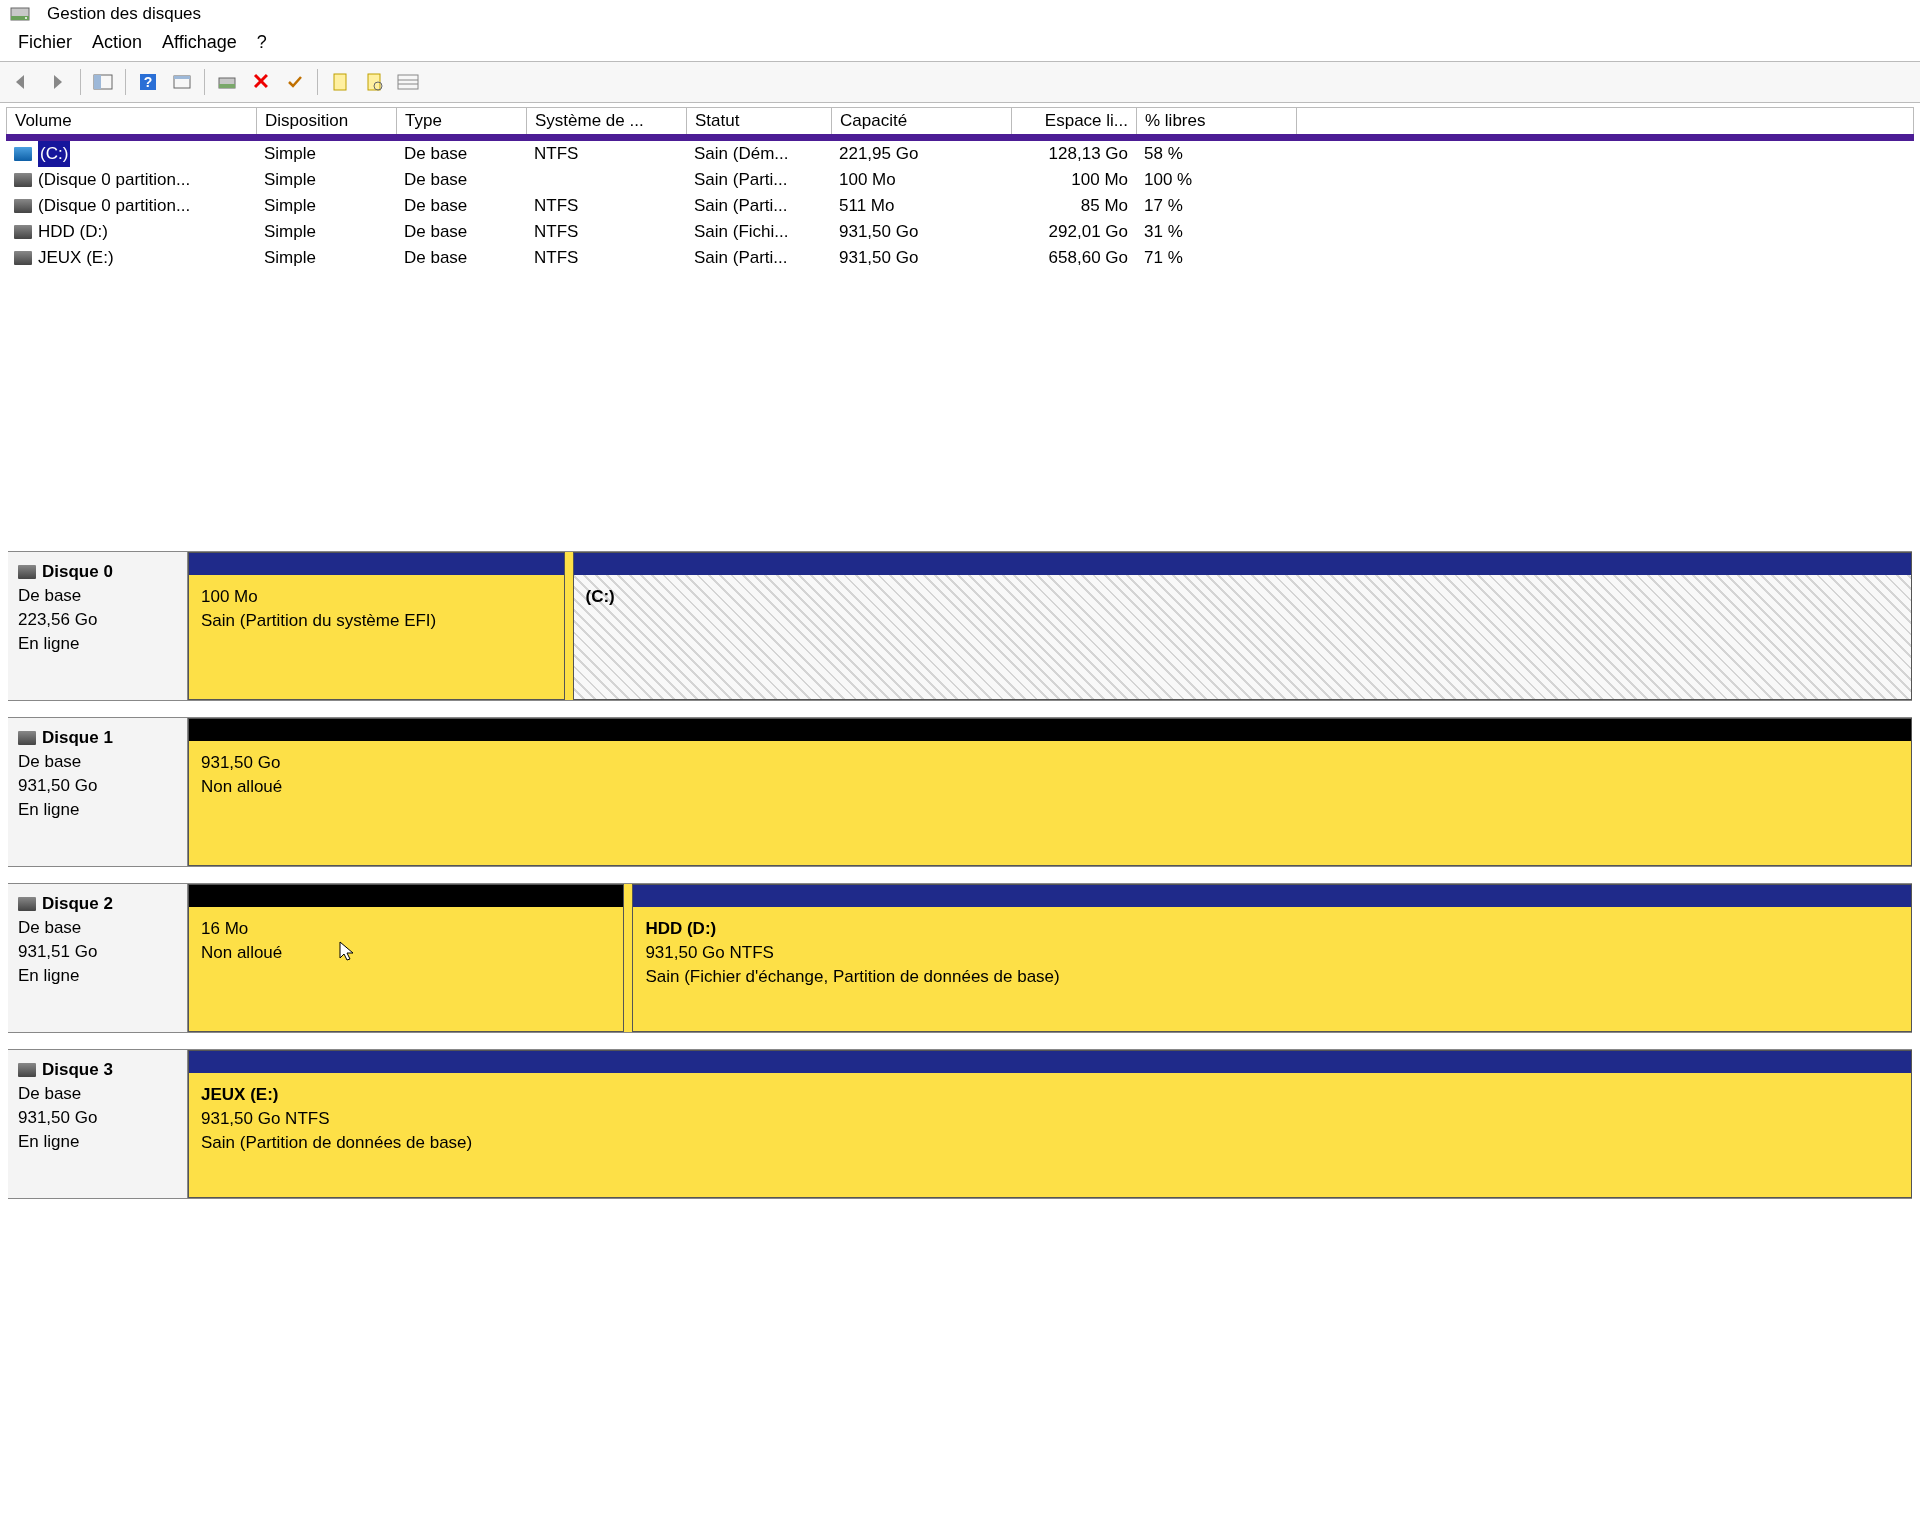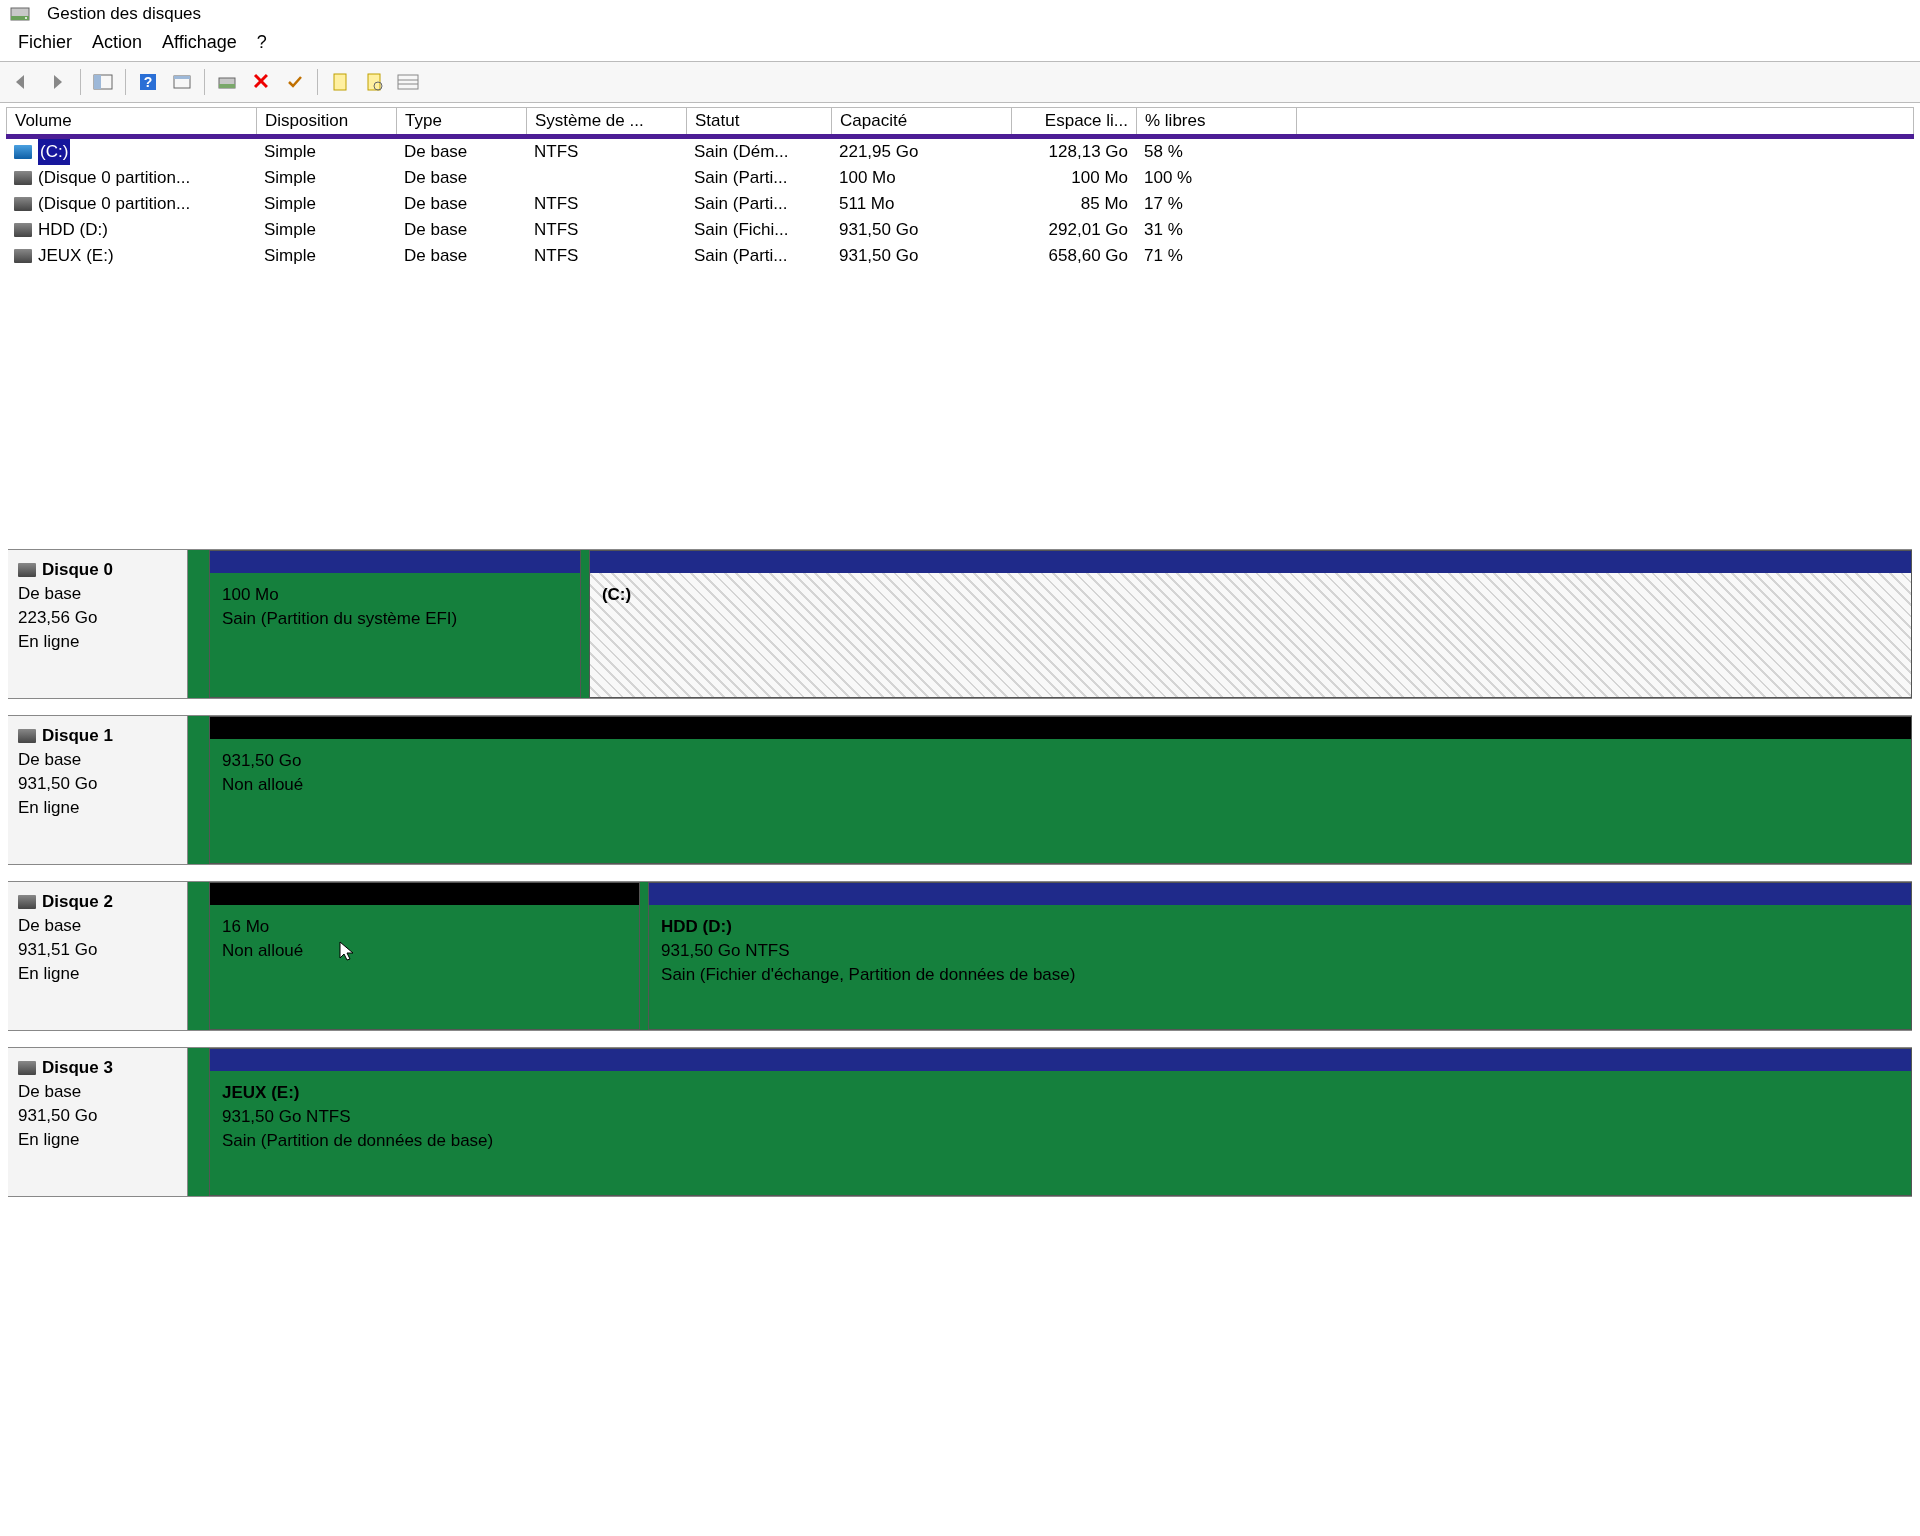--- a/index.html
+++ b/index.html
@@ -15,21 +15,21 @@
   .menubar span { cursor: default; }
 
   
   .toolbar { border-top: 1px solid #bbb; border-bottom: 1px solid #bbb; background: #f7f7f7; display: flex; align-items: center; gap: 6px; padding: 4px 10px; height: 42px; }
   .toolbar .btn { width: 28px; height: 28px; display: flex; align-items: center; justify-content: center; font-size: 18px; color: #444; }
   .toolbar .sep { width: 1px; height: 26px; background: #bbb; margin: 0 2px; }
   .toolbar .btn.red { color: #e00; font-weight: bold; font-size: 22px; }
   .toolbar .btn.check { color: #c06000; }
 
   
-  .vol-header { display: flex; border-bottom: 5px solid #4c1d95; margin: 4px 6px 0 6px; background: #fff; }
+  .vol-header { display: flex; border-bottom: 7px solid #4c1d95; margin: 4px 6px 0 6px; background: #fff; }
   .vol-header .col { border: 1px solid #bbb; border-bottom: none; border-right: none; padding: 3px 8px; font-size: 17px; background: #fff; position: relative; }
   .vol-header .col:last-child { border-right: 1px solid #bbb; }
   .vol-header .col.fill { flex: 1; border-left: 1px solid #bbb; }
 
   
   .vol-body { margin: 0 6px; }
   .vol-row { display: flex; font-size: 17px; line-height: 26px; }
   .vol-row .cell { padding: 0 8px; overflow: hidden; white-space: nowrap; text-overflow: ellipsis; }
   .vol-row .vol-name { display: flex; align-items: center; gap: 6px; }
   .vol-row .vol-name .sel { background: #16169c; color: #fff; padding: 0 2px; }
@@ -42,21 +42,21 @@
   .w-disp { width: 140px; }
   .w-type { width: 130px; }
   .w-fs   { width: 160px; }
   .w-stat { width: 145px; }
   .w-cap  { width: 180px; }
   .w-free { width: 125px; text-align: right; }
   .w-pct  { width: 160px; }
 
   
   .disk-area { margin-top: 280px; }
-  .disk-row { display: flex; border-top: 1px solid #888; border-bottom: 1px solid #888; margin: 16px 8px 8px 8px; min-height: 150px; background: #15803d; gap: 21px; }
+  .disk-row { display: flex; border-top: 1px solid #888; border-bottom: 1px solid #888; margin: 16px 8px 8px 8px; min-height: 150px; background: #fde047; }
   .disk-label { width: 180px; border-right: 1px solid #888; background: #f4f4f4; padding: 8px 10px; font-size: 17px; line-height: 24px; position: relative; }
   .disk-label .dname { font-weight: bold; display: flex; align-items: center; gap: 6px; }
   .disk-parts { flex: 1; display: flex; gap: 8px; padding: 0; }
   .part-wrap { display: flex; flex-direction: column; border: 1px solid #555; margin: 0; }
   .part-wrap .bar { height: 22px; }
   .part-wrap .body { padding: 10px 12px; font-size: 17px; line-height: 24px; flex: 1; }
   .bar-navy { background: #1f2a8a; }
   .bar-black { background: #000; }
   .hatch { background: repeating-linear-gradient(45deg, #f8f8f8 0 6px, #d4d4d4 6px 8px); }
 

